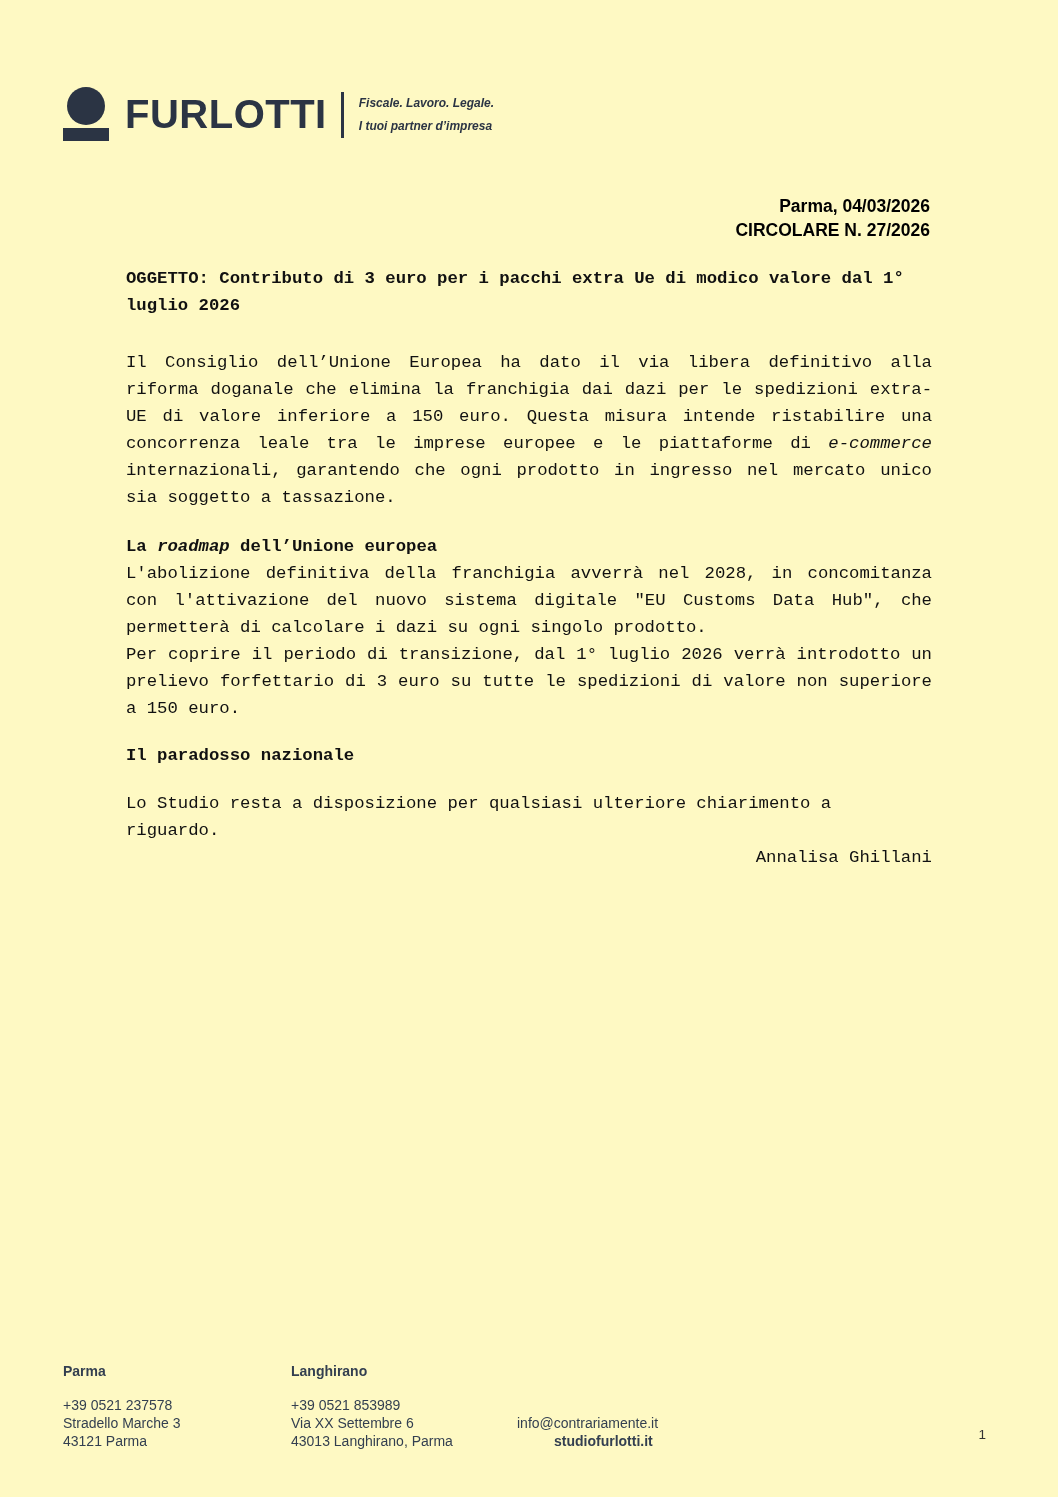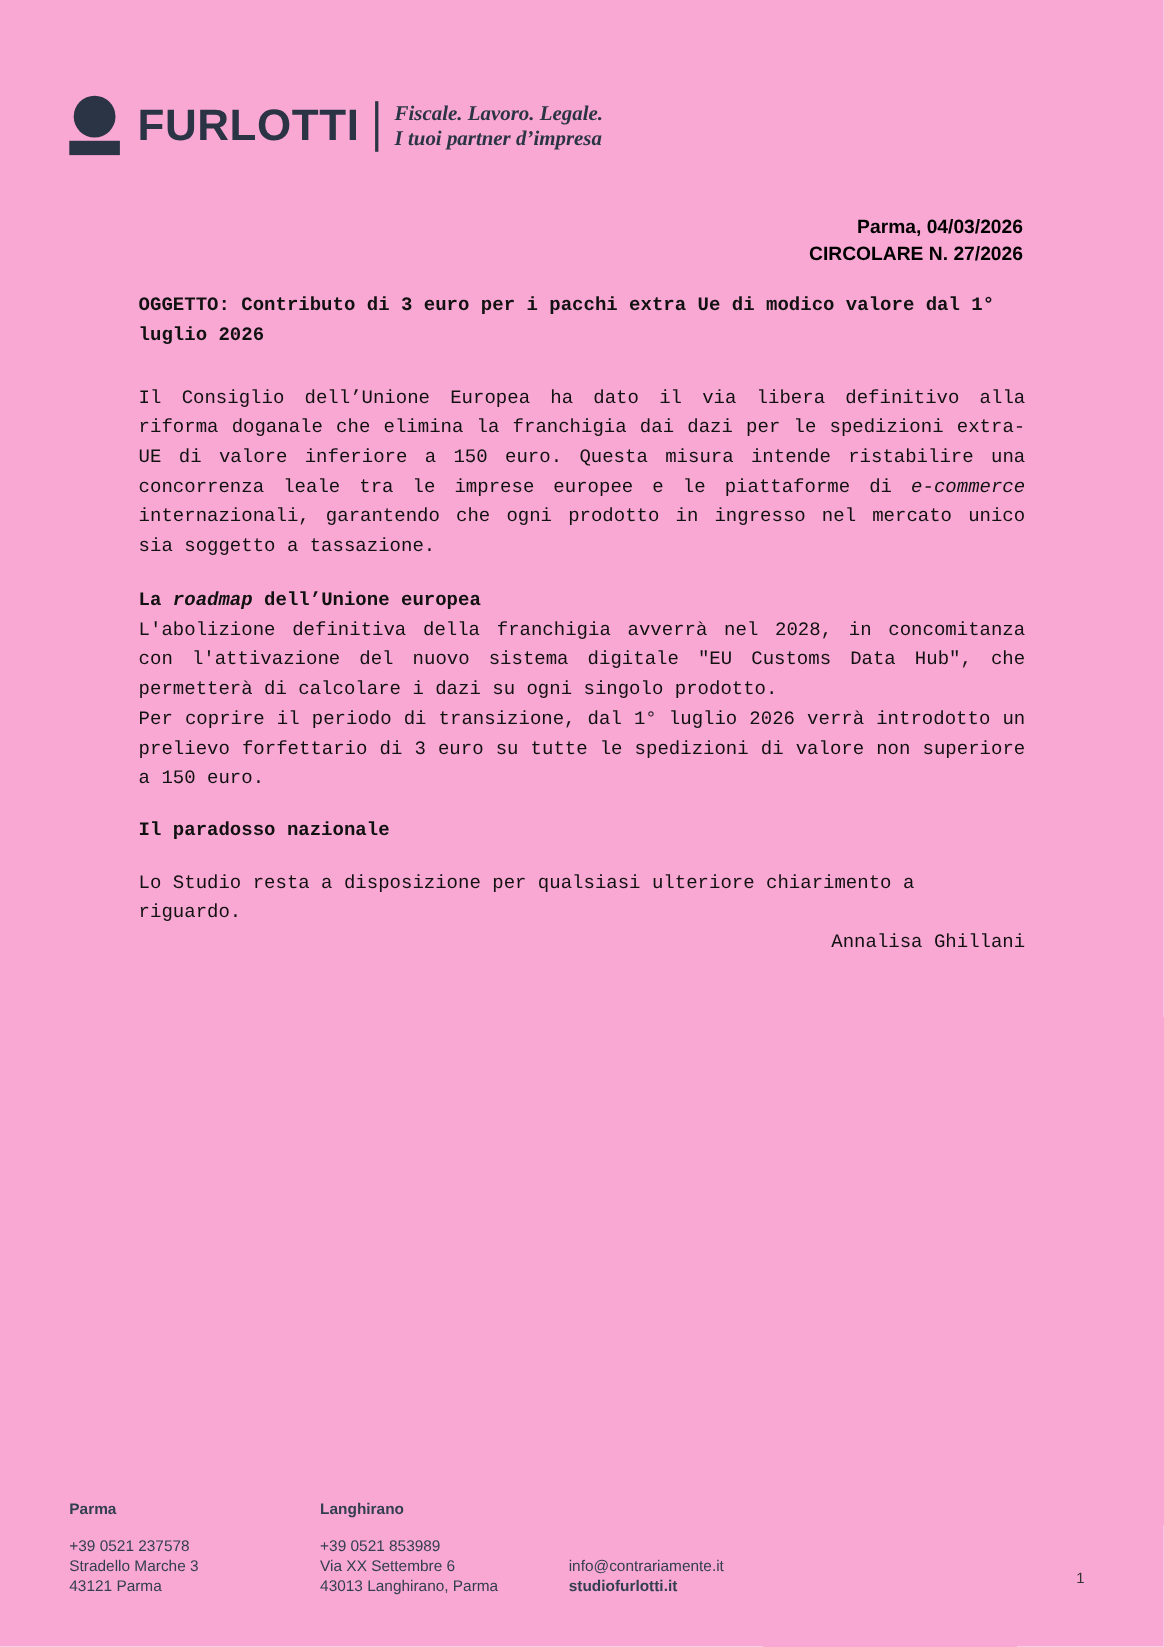--- a/index.html
+++ b/index.html
@@ -5,21 +5,21 @@
   :root{
     --navy:#2b3444;
     --footer-ink:#333f50;
     --ink:#161616;
   }
   *{box-sizing:border-box;}
   html,body{margin:0;padding:0;background:#ffffff;}
   .page{
     position:relative;
     width:1058px;height:1497px;
-    background:#f9a8d4;
+    background:#fef9c3;
     font-family:"Liberation Sans",sans-serif;
     color:var(--ink);
     overflow:hidden;
     padding-left:16px;
   }
 
   
   .brand{
     position:absolute;left:63px;top:87px;
     display:flex;align-items:flex-start;
@@ -28,22 +28,22 @@
   .logo-head{position:absolute;top:0;left:4px;width:38px;height:38px;border-radius:50%;background:var(--navy);}
   .logo-base{position:absolute;bottom:0;left:0;width:46px;height:13px;background:var(--navy);}
   .brand-name{
     margin-left:16px;
     font-size:40px;font-weight:bold;letter-spacing:0.5px;
     color:var(--navy);line-height:54px;white-space:nowrap;
   }
   .brand-divider{width:3px;height:46px;background:var(--navy);margin:5px 0 0 14px;flex:0 0 auto;}
   .brand-tagline{
     margin:5px 0 0 15px;
-    font-family:Liberation Serif, serif;font-style:italic;font-weight:600;
-    font-size:19px;line-height:23px;color:var(--navy);white-space:nowrap;
+    font-family:Liberation Sans, sans-serif;font-style:italic;font-weight:600;
+    font-size:12px;line-height:23px;color:var(--navy);white-space:nowrap;
   }
 
   
   .meta{
     position:absolute;top:194px;right:128px;
     text-align:right;font-weight:bold;font-size:17.5px;line-height:24px;
     color:#000;
   }
 
   
@@ -65,21 +65,21 @@
   .footer{
     position:absolute;left:63px;top:1362px;width:932px;
     display:flex;align-items:flex-start;
     font-size:14px;line-height:18px;color:var(--footer-ink);
   }
   .f-col-parma{width:228px;}
   .f-col-langhirano{width:226px;}
   .f-col-web{padding-top:52px;}
   .f-office-name{font-weight:bold;margin-bottom:16px;}
   .f-line{white-space:nowrap;}
-  .f-bold{font-weight:bold;}
+  .f-bold{font-weight:bold;margin-left:37px;}
   .page-number{
     position:absolute;left:966px;top:1426px;
     font-size:13.5px;line-height:18px;color:#333;
     width:20px;text-align:right;
   }
 </style>
 </head>
 <body>
 
 <div class="page">

